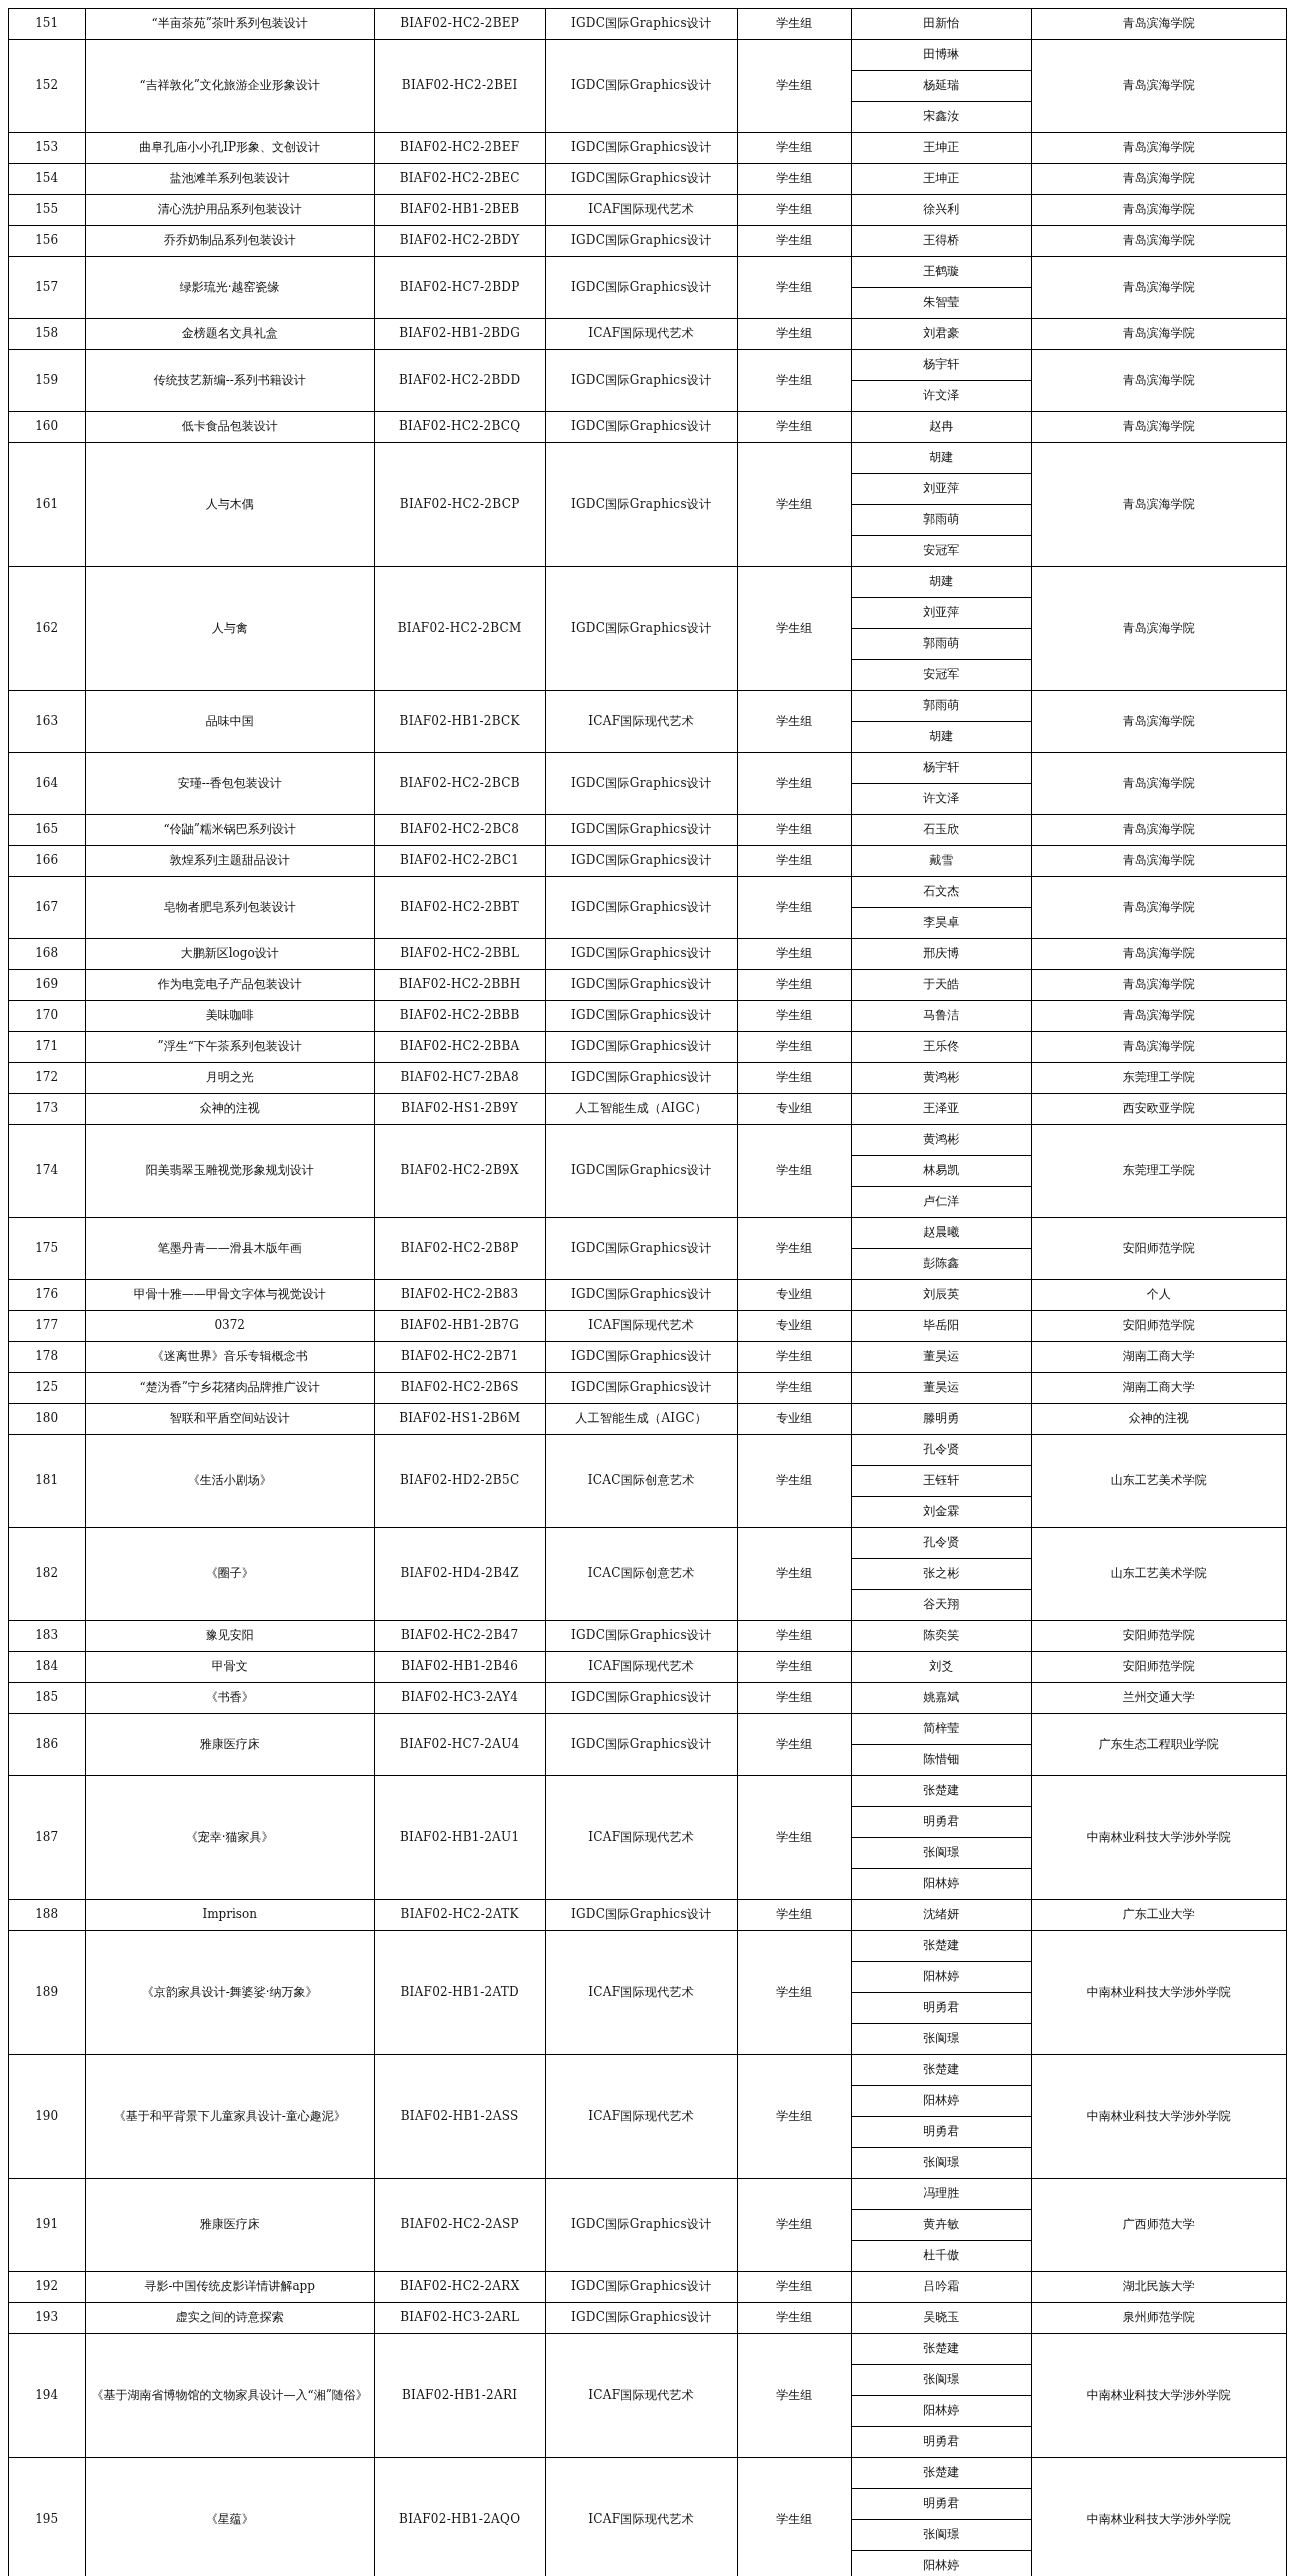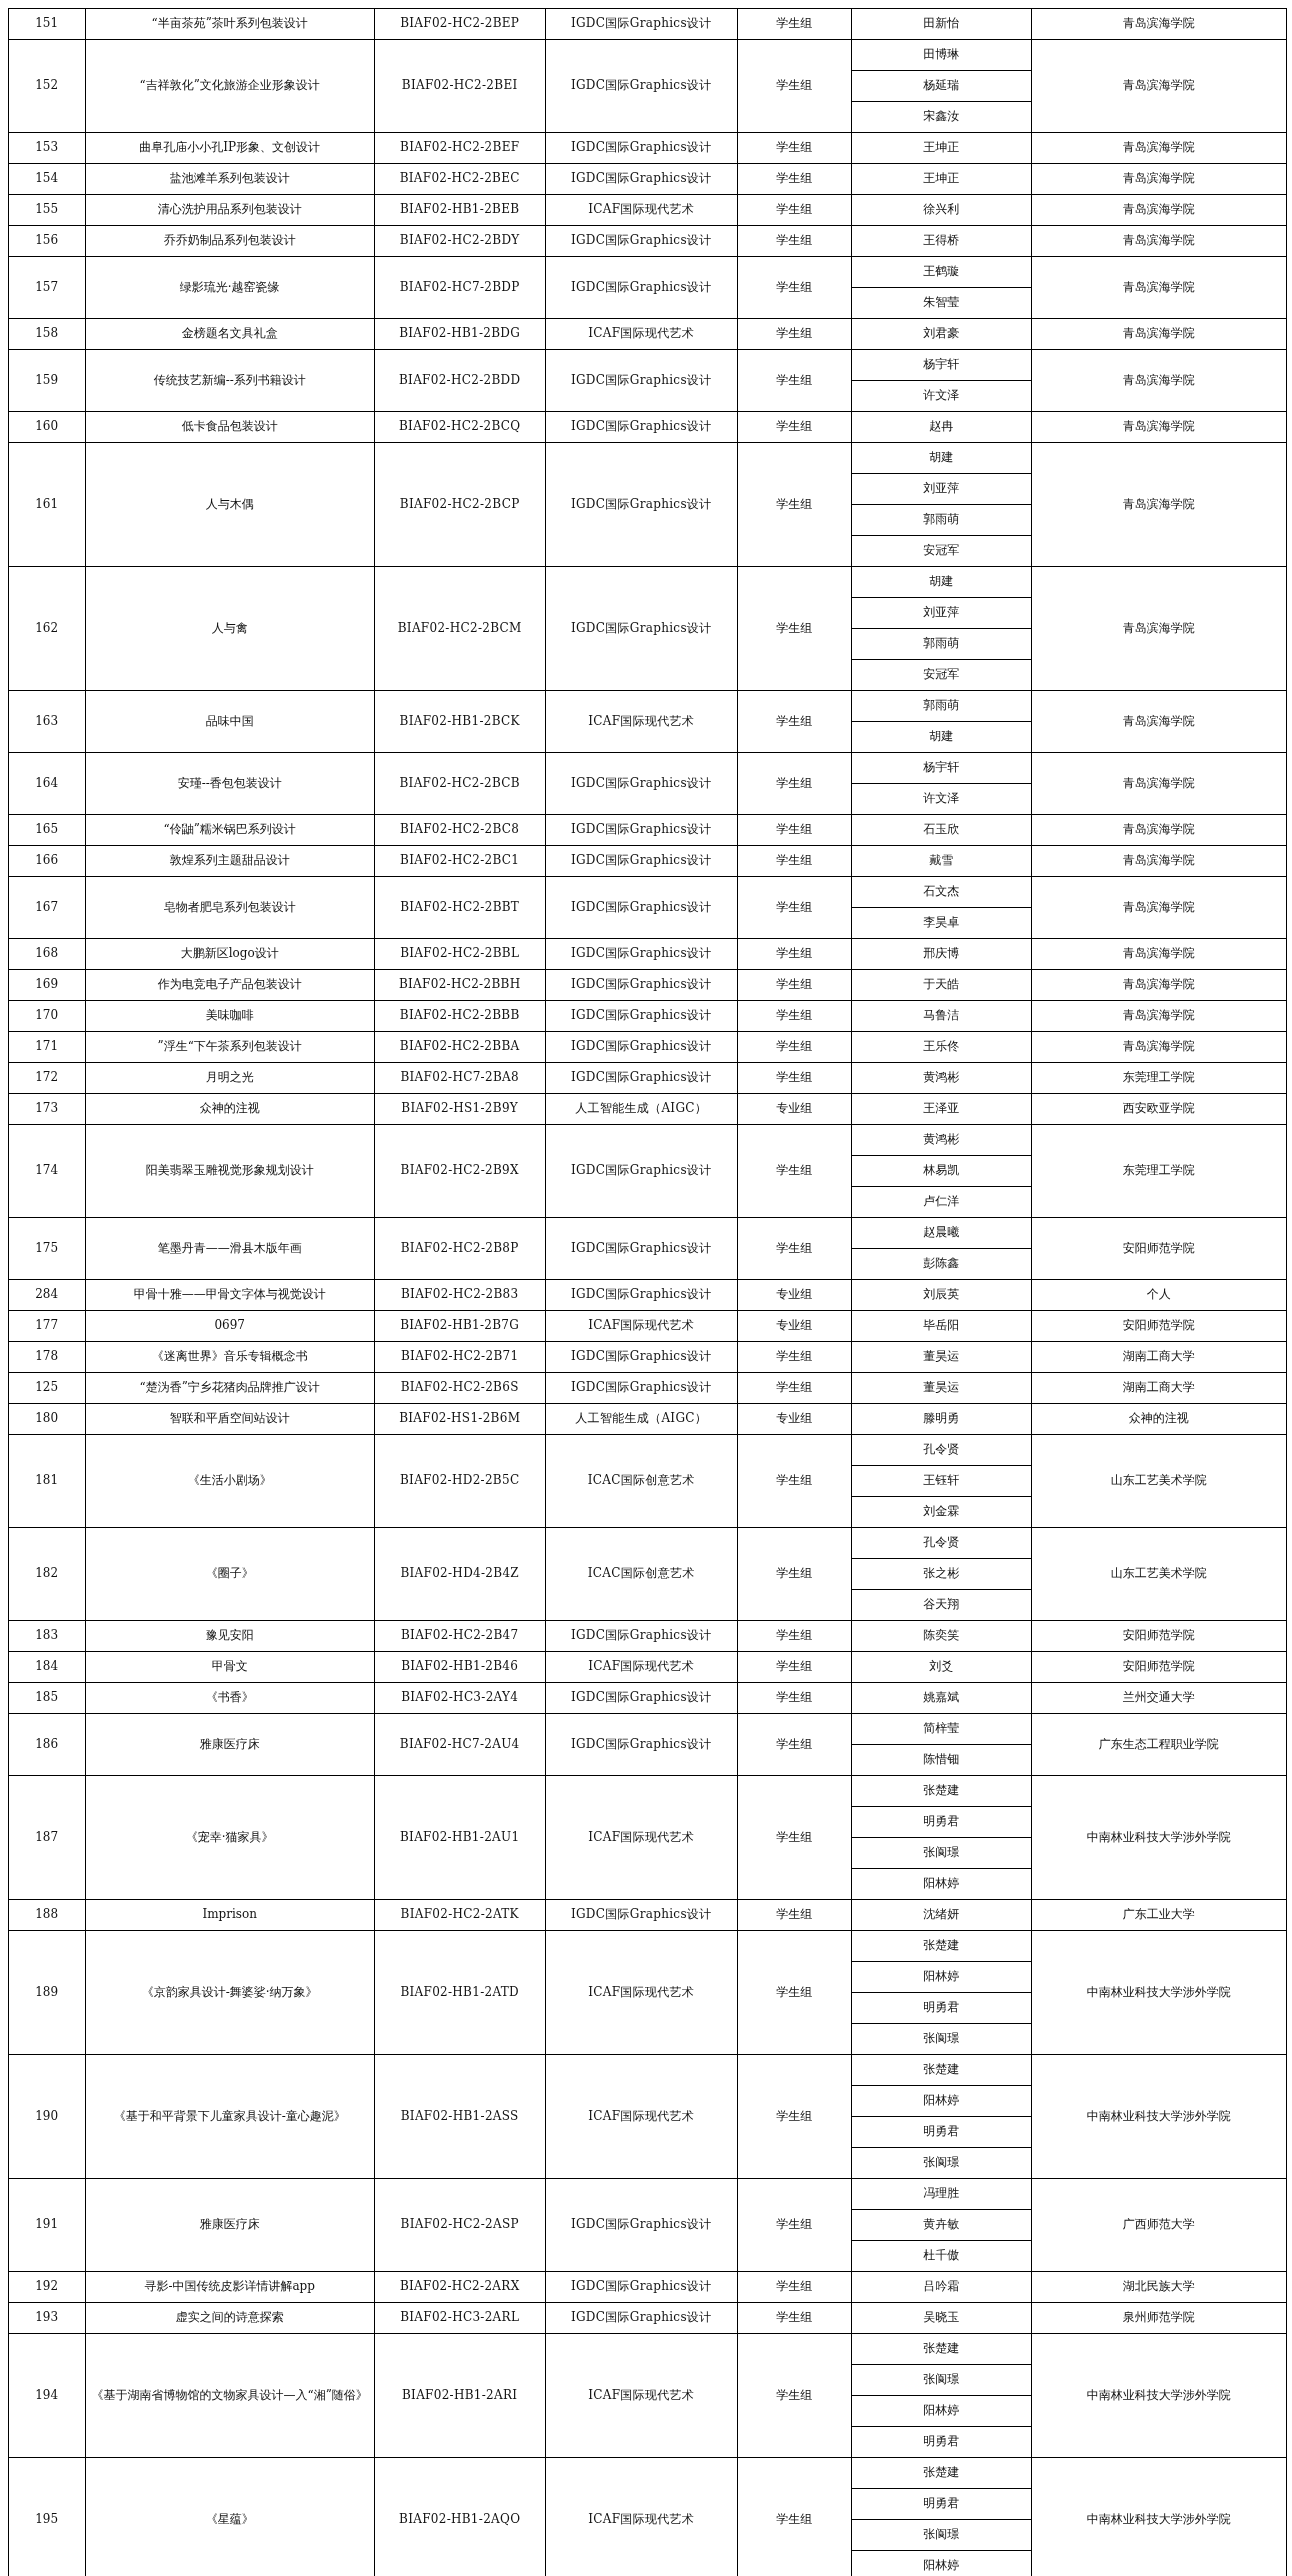--- a/index.html
+++ b/index.html
@@ -307,31 +307,31 @@
           <td class="c-code" rowspan="2">BIAF02-HC2-2B8P</td>
           <td class="c-cat" rowspan="2">IGDC国际Graphics设计</td>
           <td class="c-group" rowspan="2">学生组</td>
           <td class="c-name">赵晨曦</td>
           <td class="c-unit" rowspan="2">安阳师范学院</td>
         </tr>
         <tr>
           <td class="c-name">彭陈鑫</td>
         </tr>
         <tr class="row-start">
-          <td class="c-no">284</td>
+          <td class="c-no">176</td>
           <td class="c-title">甲骨十雅——甲骨文字体与视觉设计</td>
           <td class="c-code">BIAF02-HC2-2B83</td>
           <td class="c-cat">IGDC国际Graphics设计</td>
           <td class="c-group">专业组</td>
           <td class="c-name">刘辰英</td>
           <td class="c-unit">个人</td>
         </tr>
         <tr class="row-start">
           <td class="c-no">177</td>
-          <td class="c-title">0697</td>
+          <td class="c-title">0372</td>
           <td class="c-code">BIAF02-HB1-2B7G</td>
           <td class="c-cat">ICAF国际现代艺术</td>
           <td class="c-group">专业组</td>
           <td class="c-name">毕岳阳</td>
           <td class="c-unit">安阳师范学院</td>
         </tr>
         <tr class="row-start">
           <td class="c-no">178</td>
           <td class="c-title">《迷离世界》音乐专辑概念书</td>
           <td class="c-code">BIAF02-HC2-2B71</td>

